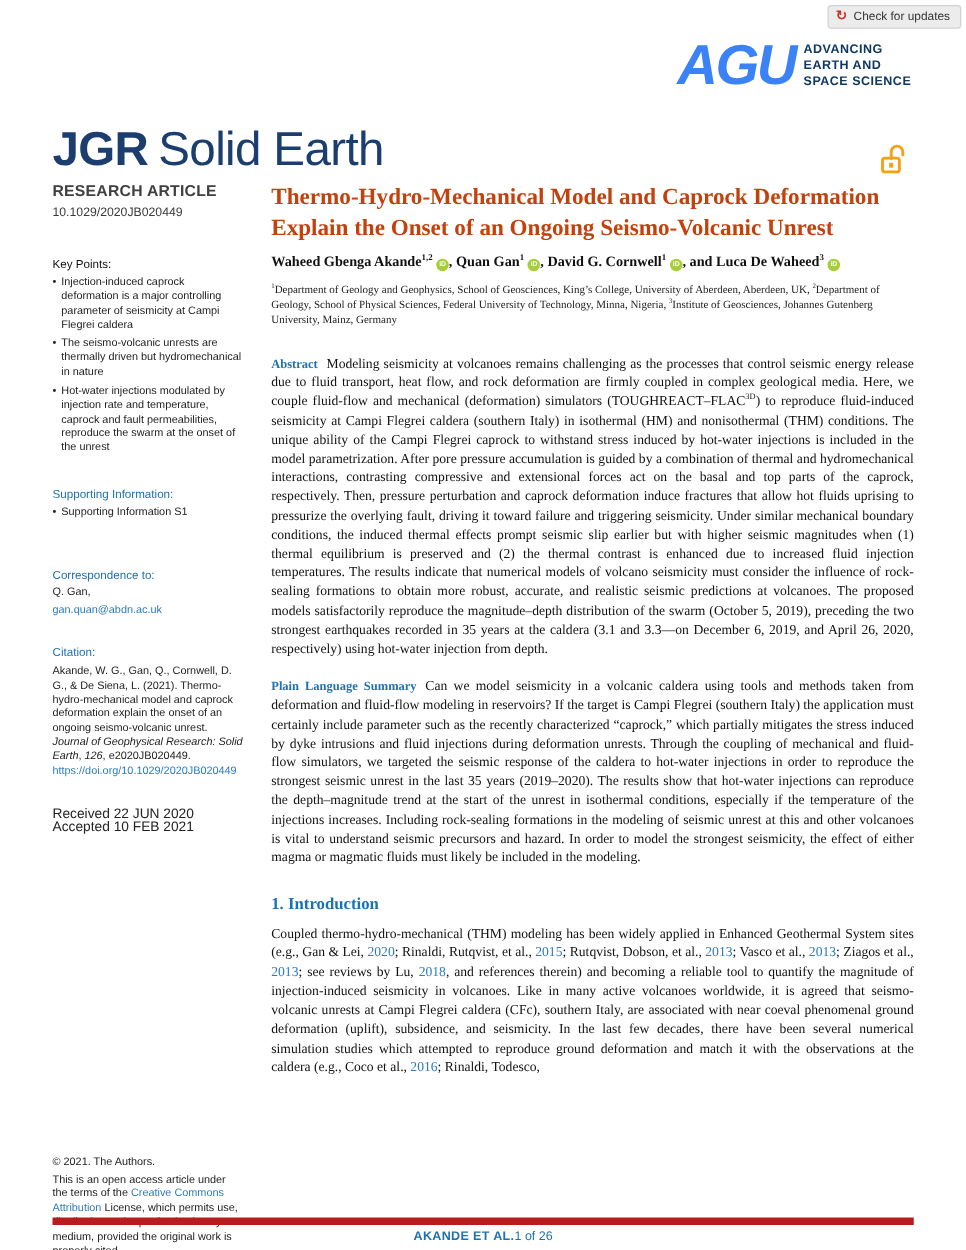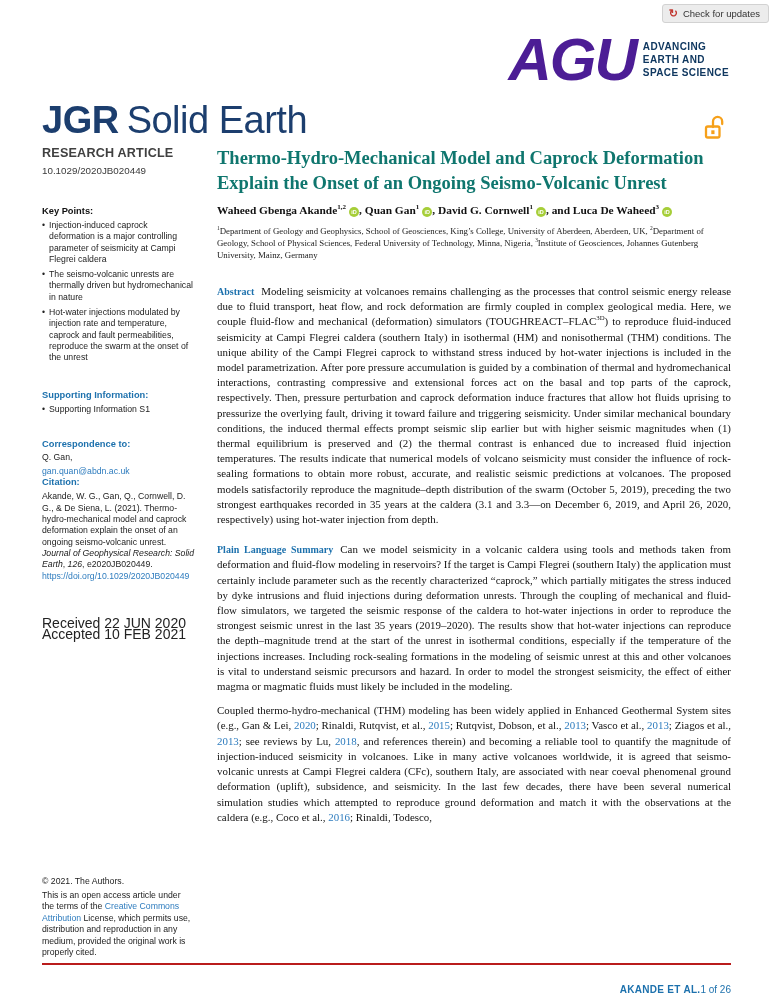--- a/index.html
+++ b/index.html
@@ -11,71 +11,71 @@
 
   
   .updates-badge { position:absolute; top:4px; right:4px; height:19px; background:#ececec;
     border:1px solid #d2d2d2; border-radius:3px; display:flex; align-items:center; gap:5px;
     padding:0 8px 0 6px; font-family:"Liberation Sans", sans-serif; font-size:9.5px; color:#333; cursor:pointer; }
   .crossref-icon { color:#c23a33; font-size:11px; font-weight:700; line-height:1; }
 
   
   .agu-logo { position:absolute; top:31px; right:44px; display:flex; align-items:center; gap:7px; }
   .agu-text { font-family:"Liberation Sans", sans-serif; font-weight:700; font-style:italic;
-    font-size:60px; line-height:0.95; color:#4c1d95; letter-spacing:-2px;margin-left:12px; }
+    font-size:45px; line-height:0.95; color:#3b82f6; letter-spacing:-2px;margin-left:12px; }
   .agu-tagline { font-family:"Liberation Sans", sans-serif; font-weight:700; font-size:10px;
     color:#103860; line-height:1.3; letter-spacing:0.4px; }
 
   
   .journal-title { position:absolute; top:99px; left:42px; font-family:"Liberation Sans", sans-serif;
     font-size:38px; color:#1c3e6e; letter-spacing:-0.5px; }
   .journal-title .jgr { font-weight:700; }
   .journal-title .rest { font-weight:400; margin-left:8px; }
 
   
   .lock-icon { position:absolute; top:114px; right:45px; width:26px; height:28px; }
 
   
   .sidebar { position:absolute; left:42px; top:146px; width:153px; height:848px;
     font-family:"Liberation Sans", sans-serif; color:#222; }
   .research-article { font-size:12.6px; font-weight:700; color:#404040; letter-spacing:0.2px; }
   .doi { font-size:9.8px; color:#3a3a3a; margin-top:5px; }
-  .sb-head { font-size:9.3px; font-weight:700; color:#111; }
+  .sb-head { font-size:9.3px; font-weight:400; color:#111; }
   .sb-head.blue { color:#1d71ad; }
-  .mt-kp { margin-top:30px; } .mt-si { margin-top:26px; } .mt-corr { margin-top:24px; }
-  .mt-cit { }
+  .mt-kp { margin-top:30px; } .mt-si { margin-top:26px; } .mt-corr { margin-top:40px; }
+  .mt-cit { margin-top:24px; }
   .kp-list { margin-top:4px; }
   .kp-item { display:flex; gap:4px; font-size:8.7px; line-height:11.3px; margin-top:4px; color:#222; }
   .kp-item .bullet { flex:0 0 auto; }
   .sb-text { font-size:8.7px; line-height:11.3px; margin-top:3px; color:#222; }
   .citation-text { font-size:8.7px; line-height:11.3px; margin-top:4px; color:#222; }
-  .received-block { margin-top:36px; font-size:14px; line-height:11.3px; color:#222; }
+  .received-block { margin-top:24px; font-size:11px; line-height:11.3px; color:#222; }
   .copyright { position:absolute; top:730px; left:0; width:100%; font-size:8.7px; line-height:11.5px; color:#222; }
-  .copyright .cline { margin-bottom:2px; }
+  .copyright .cline { margin-bottom:2px;margin-top:48px; }
 
   
   .main { position:absolute; left:217px; top:146px; width:514px; }
-  .article-title { font-size:18.5px; font-weight:700; color:#0f766e; line-height:24.5px;
+  .article-title { font-size:18.5px; font-weight:700; color:#c2410c; line-height:24.5px;
     font-family:"Liberation Serif", serif; }
   .authors { margin-top:9px; font-size:11.4px; font-weight:700; color:#111; }
   .orcid-icon { display:inline-block; width:10px; height:10px; background:#a6ce39; border-radius:50%;
     color:#fff; font-size:5.5px; font-weight:700; text-align:center; line-height:10px;
     font-family:"Liberation Sans", sans-serif; margin-left:3px; cursor:pointer; }
   .affiliations { margin-top:8px; font-size:8.8px; line-height:12px; color:#222; }
   .body-par { font-size:10.9px; line-height:15.2px; text-align:justify; color:#111; }
   .abstract-block { margin-top:23px; }
   .pls-block { margin-top:15px; }
   .inline-head { font-size:10px; font-weight:700; color:#1d71ad; margin-right:7px; }
   .section-head { margin-top:21px; font-size:13.4px; font-weight:700; color:#1d71ad;
     font-family:"Liberation Serif", serif; }
   .intro-par { margin-top:9px; }
 
   
-  .footer { position:absolute; left:42px; right:42px; bottom:5px; border-top:2px solid #b91c1c;
-    padding-top:19px; display:flex; justify-content:flex-end;
+  .footer { position:absolute; left:42px; right:42px; bottom:5px; border-top:6px solid #b91c1c;
+    padding-top:4px; display:flex; justify-content:center;
     font-family:"Liberation Sans", sans-serif; font-size:10px; color:#1d71ad; }
   .footer .f-left { font-weight:700; letter-spacing:0.3px; }
 </style>
 </head>
 <body>
 
 <div class="updates-badge">
   <span class="crossref-icon">↻</span>
   <span>Check for updates</span>
 </div>
@@ -153,19 +153,20 @@
   <div class="affiliations"><span><sup>1</sup></span><span>Department of Geology and Geophysics, School of Geosciences, King’s College, University of Aberdeen, Aberdeen, UK, </span><span><sup>2</sup></span><span>Department of Geology, School of Physical Sciences, Federal University of Technology, Minna, Nigeria, </span><span><sup>3</sup></span><span>Institute of Geosciences, Johannes Gutenberg University, Mainz, Germany</span></div>
 
   <p class="body-par abstract-block">
     <span class="inline-head">Abstract</span><span><span>Modeling seismicity at volcanoes remains challenging as the processes that control seismic energy release due to fluid transport, heat flow, and rock deformation are firmly coupled in complex geological media. Here, we couple fluid-flow and mechanical (deformation) simulators (TOUGHREACT–FLAC</span><span><sup>3D</sup></span><span>) to reproduce fluid-induced seismicity at Campi Flegrei caldera (southern Italy) in isothermal (HM) and nonisothermal (THM) conditions. The unique ability of the Campi Flegrei caprock to withstand stress induced by hot-water injections is included in the model parametrization. After pore pressure accumulation is guided by a combination of thermal and hydromechanical interactions, contrasting compressive and extensional forces act on the basal and top parts of the caprock, respectively. Then, pressure perturbation and caprock deformation induce fractures that allow hot fluids uprising to pressurize the overlying fault, driving it toward failure and triggering seismicity. Under similar mechanical boundary conditions, the induced thermal effects prompt seismic slip earlier but with higher seismic magnitudes when (1) thermal equilibrium is preserved and (2) the thermal contrast is enhanced due to increased fluid injection temperatures. The results indicate that numerical models of volcano seismicity must consider the influence of rock-sealing formations to obtain more robust, accurate, and realistic seismic predictions at volcanoes. The proposed models satisfactorily reproduce the magnitude–depth distribution of the swarm (October 5, 2019), preceding the two strongest earthquakes recorded in 35 years at the caldera (3.1 and 3.3—on December 6, 2019, and April 26, 2020, respectively) using hot-water injection from depth.</span></span>
   </p>
 
   <p class="body-par pls-block">
     <span class="inline-head">Plain Language Summary</span><span>Can we model seismicity in a volcanic caldera using tools and methods taken from deformation and fluid-flow modeling in reservoirs? If the target is Campi Flegrei (southern Italy) the application must certainly include parameter such as the recently characterized “caprock,” which partially mitigates the stress induced by dyke intrusions and fluid injections during deformation unrests. Through the coupling of mechanical and fluid-flow simulators, we targeted the seismic response of the caldera to hot-water injections in order to reproduce the strongest seismic unrest in the last 35 years (2019–2020). The results show that hot-water injections can reproduce the depth–magnitude trend at the start of the unrest in isothermal conditions, especially if the temperature of the injections increases. Including rock-sealing formations in the modeling of seismic unrest at this and other volcanoes is vital to understand seismic precursors and hazard. In order to model the strongest seismicity, the effect of either magma or magmatic fluids must likely be included in the modeling.</span>
   </p>
 
+  <h2 class="section-head">1. Introduction</h2>
   <p class="body-par intro-par"><span>Coupled thermo-hydro-mechanical (THM) modeling has been widely applied in Enhanced Geothermal System sites (e.g., Gan &amp; Lei, </span><a class="link">2020</a><span>; Rinaldi, Rutqvist, et al., </span><a class="link">2015</a><span>; Rutqvist, Dobson, et al., </span><a class="link">2013</a><span>; Vasco et al., </span><a class="link">2013</a><span>; Ziagos et al., </span><a class="link">2013</a><span>; see reviews by Lu, </span><a class="link">2018</a><span>, and references therein) and becoming a reliable tool to quantify the magnitude of injection-induced seismicity in volcanoes. Like in many active volcanoes worldwide, it is agreed that seismo-volcanic unrests at Campi Flegrei caldera (CFc), southern Italy, are associated with near coeval phenomenal ground deformation (uplift), subsidence, and seismicity. In the last few decades, there have been several numerical simulation studies which attempted to reproduce ground deformation and match it with the observations at the caldera (e.g., Coco et al., </span><a class="link">2016</a><span>; Rinaldi, Todesco,</span></p>
 </div>
 
 <div class="footer">
   <span class="f-left">AKANDE ET AL.</span>
   <span class="f-right">1 of 26</span>
 </div>
 
 </body></html>

